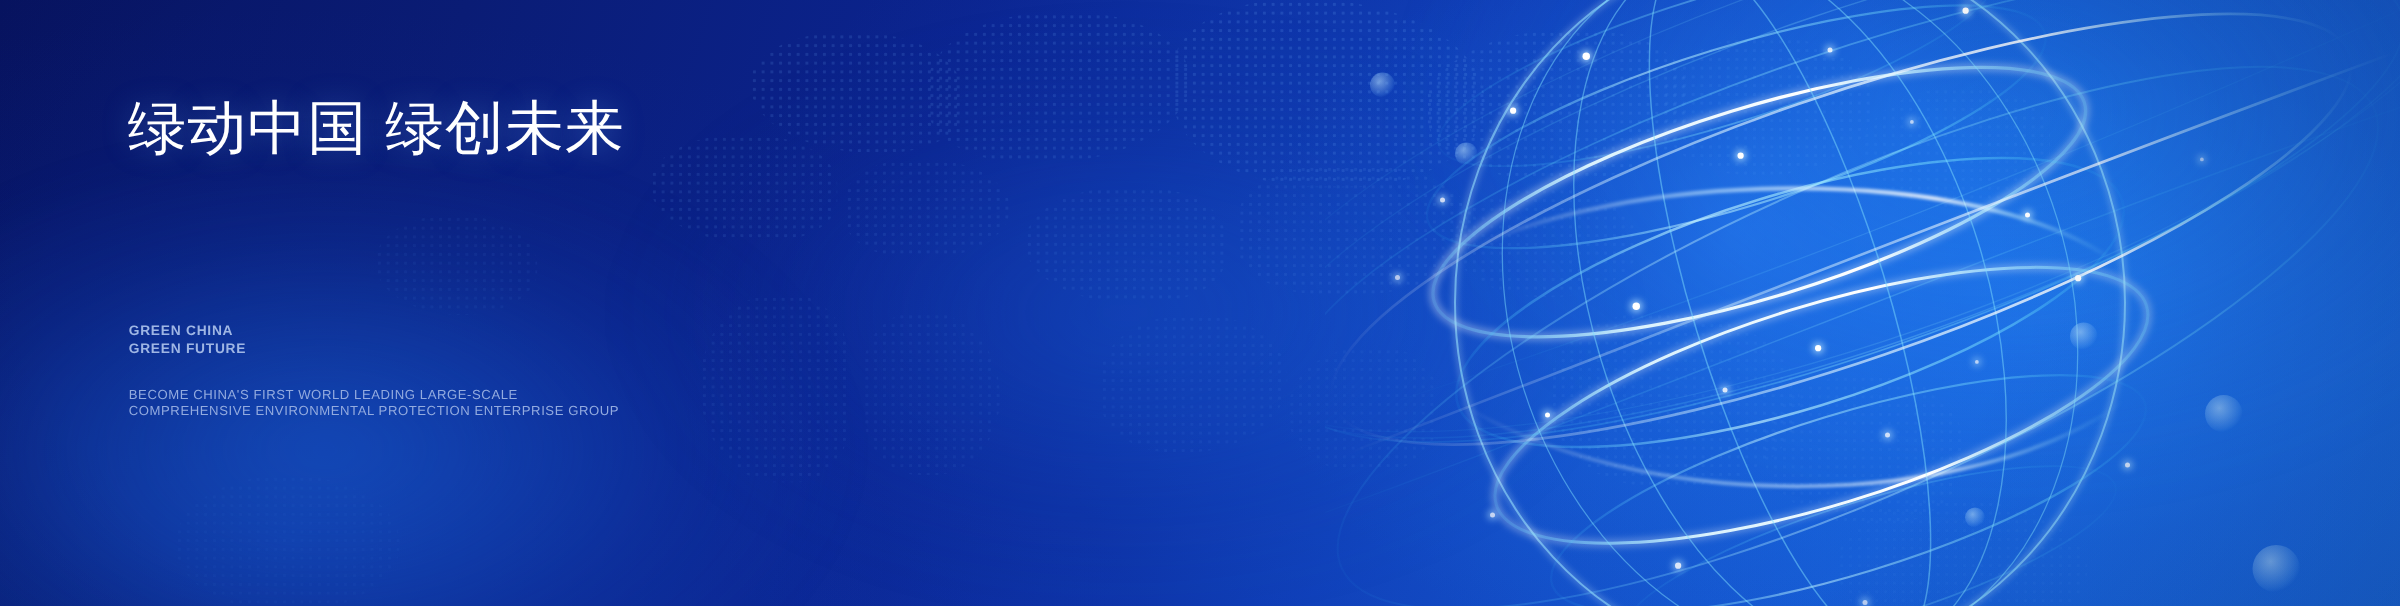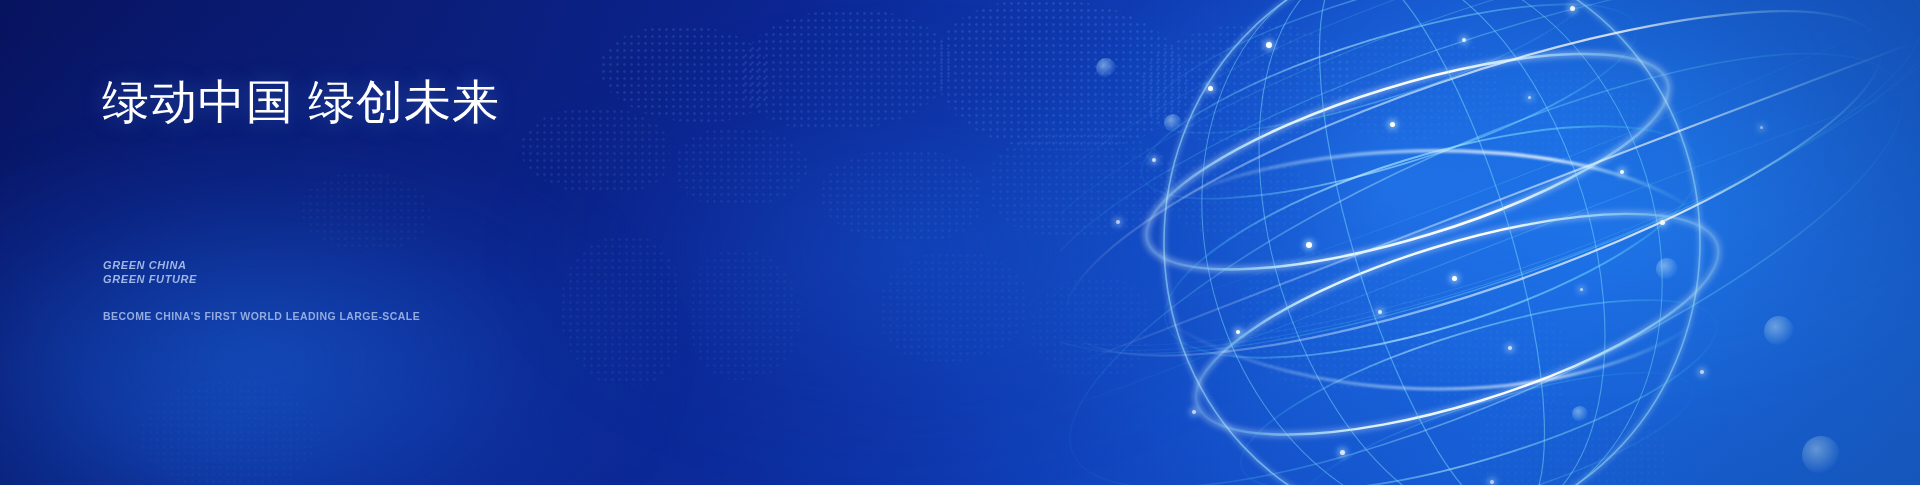--- a/index.html
+++ b/index.html
@@ -68,25 +68,25 @@
     color:#ffffff; font-weight:400; white-space:nowrap;
     text-shadow:0 0 22px rgba(110,180,255,.35);
   }
   .hl-red{color:#f51225; text-shadow:0 0 18px rgba(255,40,60,.40);}
 
   .slogan-en{
     position:absolute; left:6px; top:258px;
     font-size:11px; font-weight:bold; line-height:14px;
     letter-spacing:.6px; color:#9fb6e4; white-space:nowrap;
   }
-  .slogan-en div{display:block;font-style:italic;}
+  .slogan-en div{display:block;}
 
   .desc-en{
     position:absolute; left:6px; top:310px;
-    font-size:10.5px; font-weight:bold; line-height:13px;
+    font-size:10.5px; font-weight:normal; line-height:13px;
     letter-spacing:.45px; color:#93abdf; white-space:nowrap;
   }
   .desc-en div{display:block;}
 
   
   .globe-wrap{
     position:absolute; left:1060px; top:-110px; width:860px; height:700px;
     pointer-events:none;
   }
   .globe-svg{position:absolute; left:0; top:0;}
@@ -254,16 +254,17 @@
     <div class="headline1">绿动中国 绿创未来</div>
 
 
     <div class="slogan-en">
       <div>GREEN CHINA</div>
       <div>GREEN FUTURE</div>
     </div>
 
     <div class="desc-en">
       <div>BECOME CHINA'S FIRST WORLD LEADING LARGE-SCALE</div>
+      <div>COMPREHENSIVE ENVIRONMENTAL PROTECTION ENTERPRISE GROUP</div>
     </div>
 
   </div>
 </div>
 
 </body></html>

